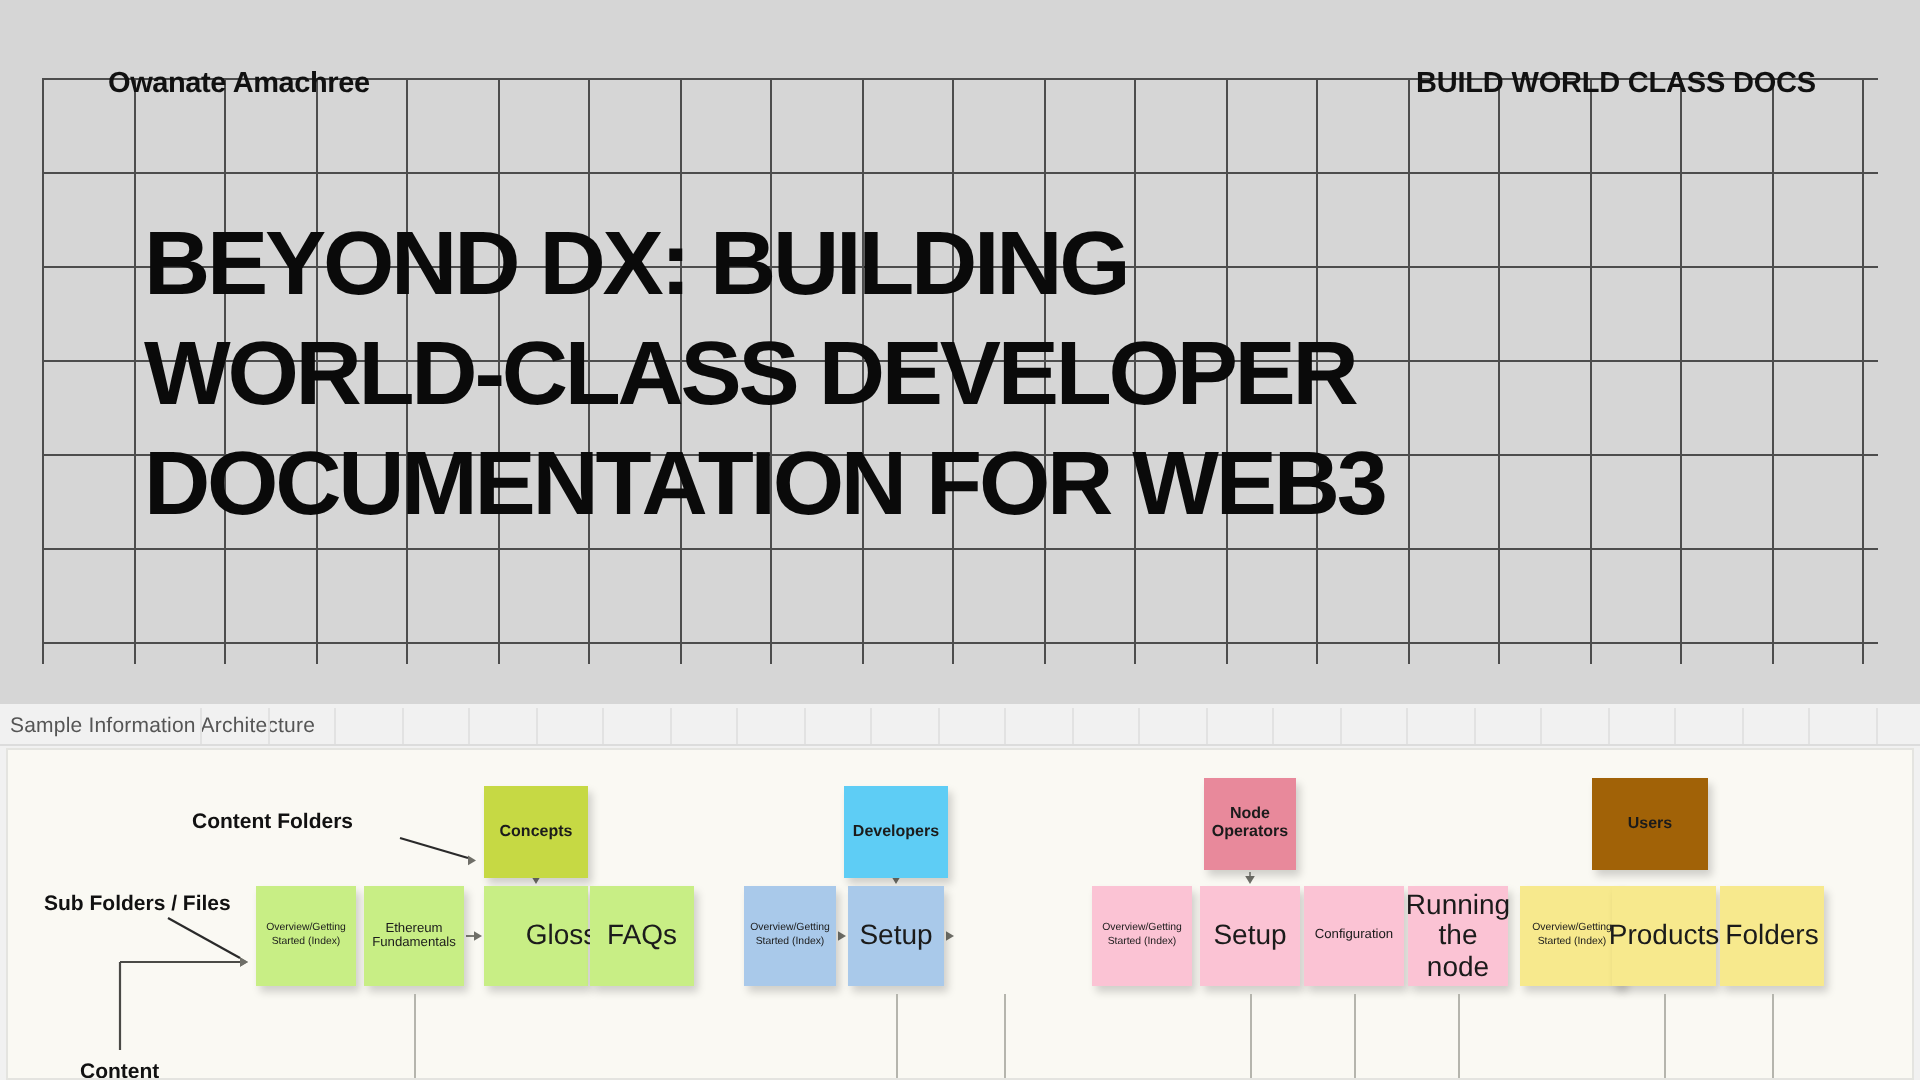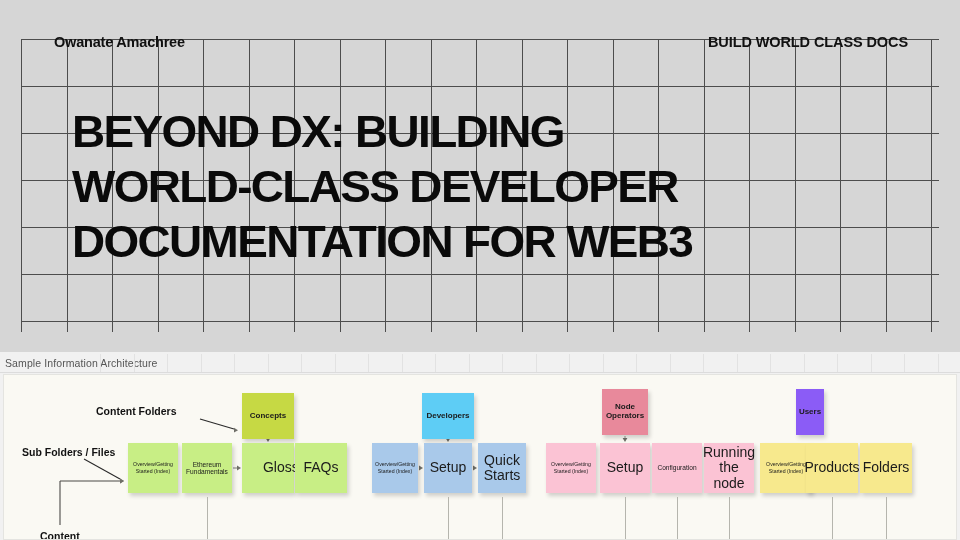--- a/index.html
+++ b/index.html
@@ -227,44 +227,41 @@
       <div class="droplink" style="left: 203px; top: 122px; height: 44px;"></div>
       <div class="note parent" style="left: 418px; top: 18px; width: 52px; height: 46px; background: rgb(94, 205, 245);">
         <span class="txt">Developers</span>
       </div>
       <div class="note small" style="left: 368px; top: 68px; width: 46px; height: 50px; background: rgb(169, 201, 234);">
         <span class="txt">Overview/Getting Started (Index)</span>
       </div>
       <div class="note big" style="left: 420px; top: 68px; width: 48px; height: 50px; background: rgb(169, 201, 234);">
         <span class="txt">Setup</span>
       </div>
-      <div class="note big" style="left: 474px; top: 68px; width: 48px; height: 50px; background: rgb(169, 201, 234);">
-        <span class="txt">Quick Starts</span>
-      </div>
       <div class="droplink" style="left: 444px; top: 122px; height: 44px;"></div>
       <div class="droplink" style="left: 498px; top: 122px; height: 44px;"></div>
       <div class="note parent" style="left: 598px; top: 14px; width: 46px; height: 46px; background: rgb(232, 137, 155);">
         <span class="txt">Node Operators</span>
       </div>
       <div class="note small" style="left: 542px; top: 68px; width: 50px; height: 50px; background: rgb(251, 195, 212);">
         <span class="txt">Overview/Getting Started (Index)</span>
       </div>
       <div class="note big" style="left: 596px; top: 68px; width: 50px; height: 50px; background: rgb(251, 195, 212);">
         <span class="txt">Setup</span>
       </div>
       <div class="note med" style="left: 648px; top: 68px; width: 50px; height: 50px; background: rgb(251, 195, 212);">
         <span class="txt">Configuration</span>
       </div>
       <div class="note big" style="left: 700px; top: 68px; width: 50px; height: 50px; background: rgb(251, 195, 212);">
         <span class="txt">Running the node</span>
       </div>
       <div class="droplink" style="left: 621px; top: 122px; height: 44px;"></div>
       <div class="droplink" style="left: 673px; top: 122px; height: 44px;"></div>
       <div class="droplink" style="left: 725px; top: 122px; height: 44px;"></div>
-      <div class="note parent" style="left: 792px; top: 14px; width: 28px; height: 46px; background: #8b5cf6;">
+      <div class="note parent" style="left: 792px; top: 14px; width: 58px; height: 46px; background: #a16207;">
         <span class="txt">Users</span>
       </div>
       <div class="note small" style="left: 756px; top: 68px; width: 52px; height: 50px; background: rgb(247, 233, 141);">
         <span class="txt">Overview/Getting Started (Index)</span>
       </div>
       <div class="note big" style="left: 802px; top: 68px; width: 52px; height: 50px; background: rgb(247, 233, 141);">
         <span class="txt">Products</span>
       </div>
       <div class="note big" style="left: 856px; top: 68px; width: 52px; height: 50px; background: rgb(247, 233, 141);">
         <span class="txt">Folders</span>

